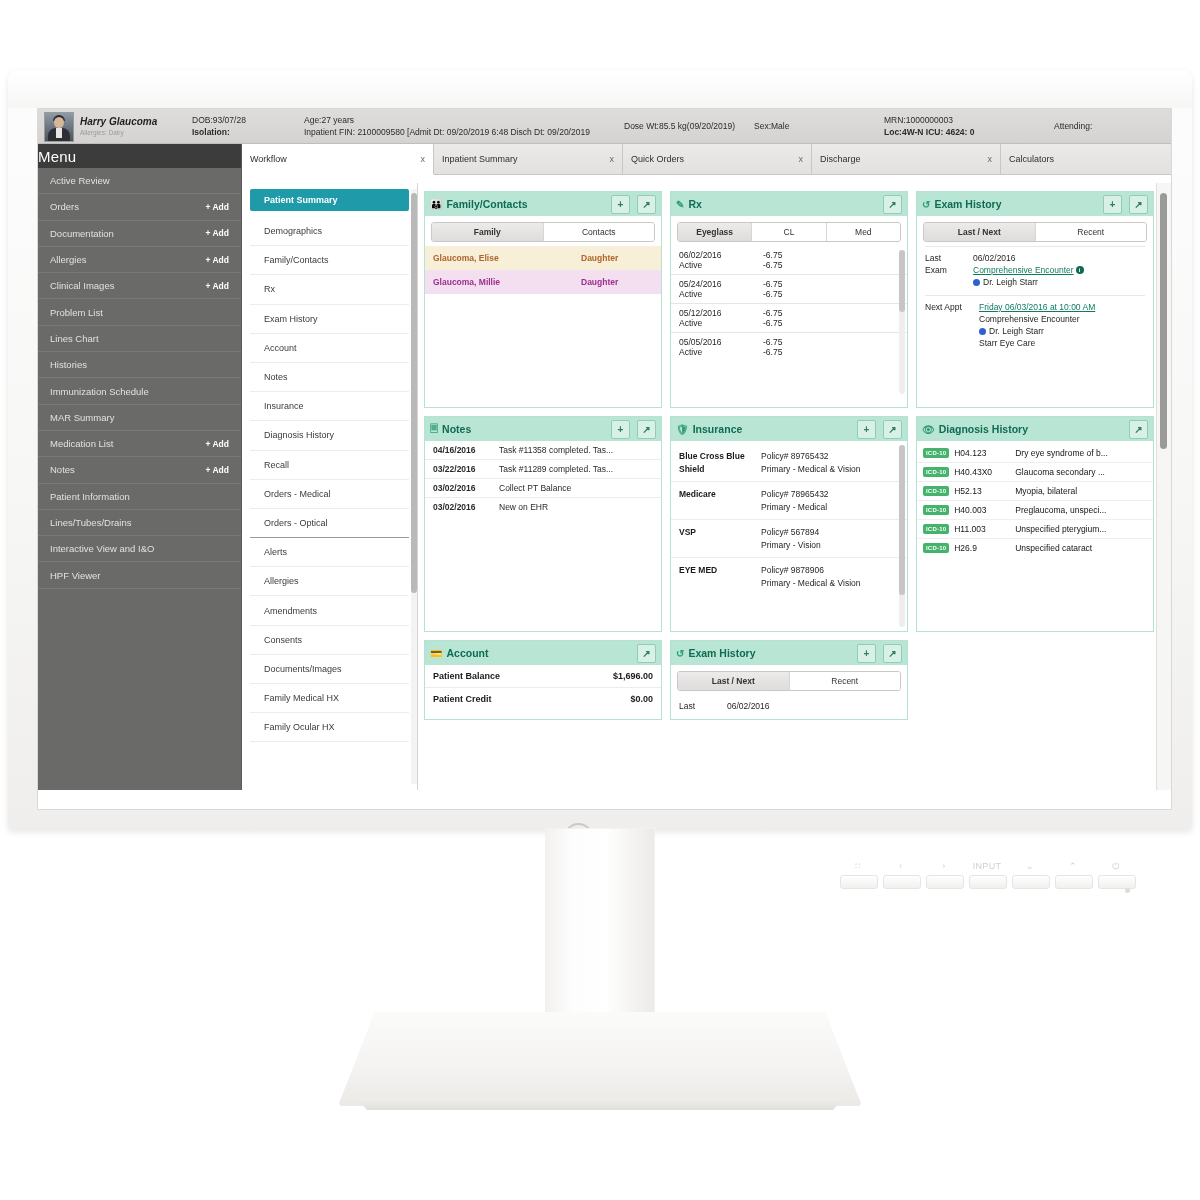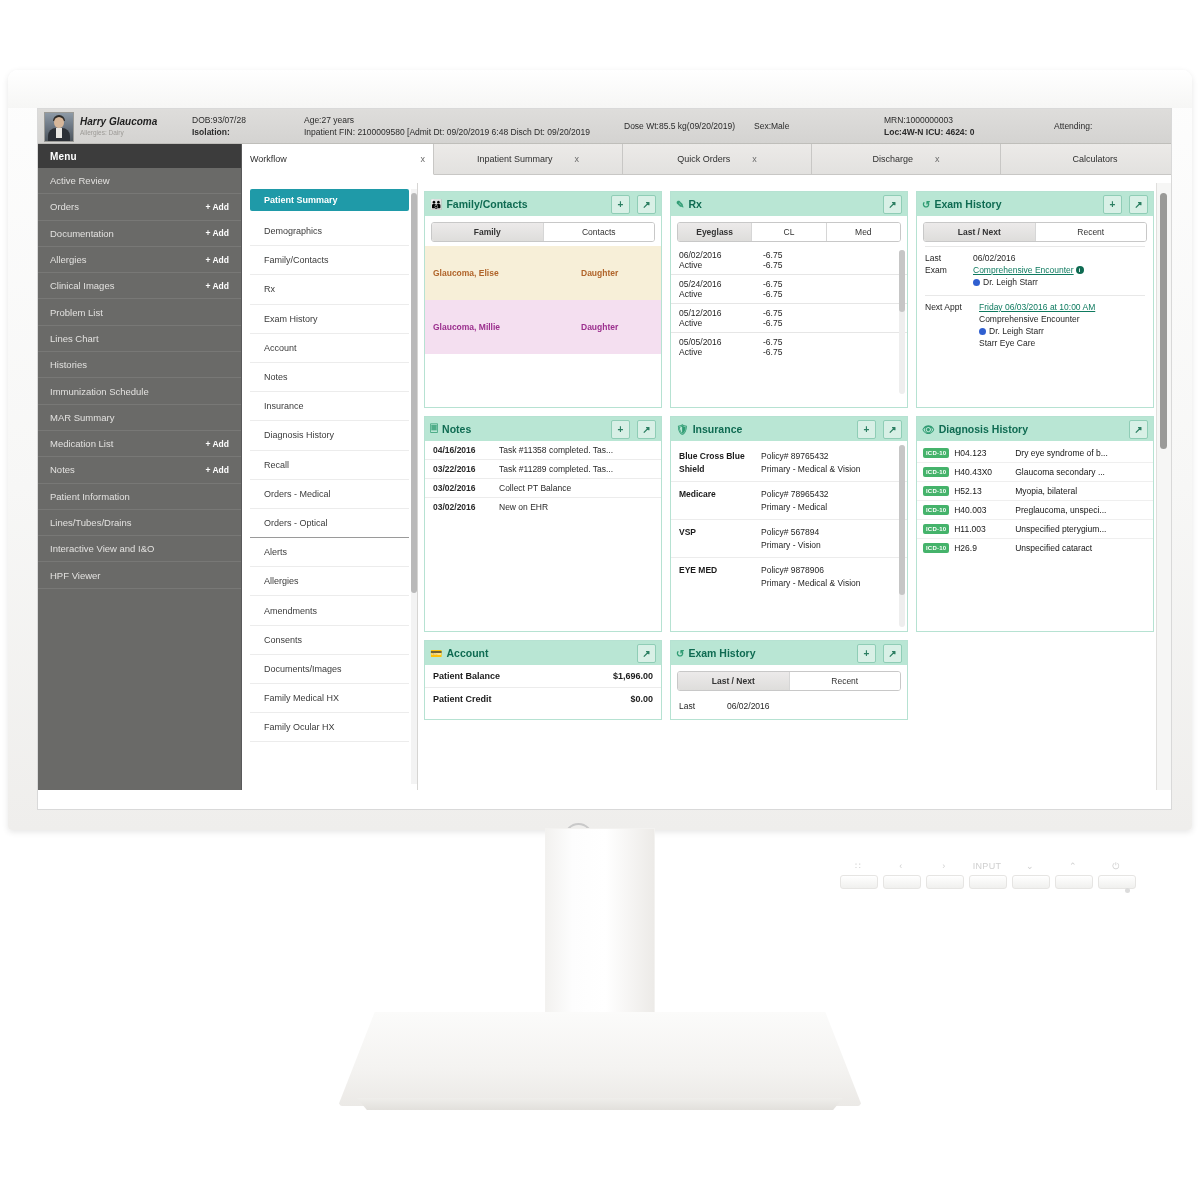--- a/index.html
+++ b/index.html
@@ -109,22 +109,22 @@
   .c1{min-width:112px;} .c2{min-width:320px;} .c3{min-width:130px;}
   .c4{min-width:170px;} .c5{min-width:120px;}
 
   
   .body-wrap{display:flex;height:calc(700px - 20px - 34px);}
   .menu{
     width:203px;flex:0 0 203px;background:#6a6a68;display:flex;flex-direction:column;
     border-right:1px solid #59595a;
   }
   .menu-head{
-    height:24px;background:#3c3c3c;color:#ffffff;font-size:10px;font-weight:bold;
-    display:flex;align-items:center;padding-left:12px;letter-spacing:.2px;
+    height:24px;background:#3c3c3c;color:#ffffff;font-size:15px;font-weight:normal;
+    display:flex;align-items:center;letter-spacing:.2px;
   }
   .menu-item{
     height:25.3px;display:flex;align-items:center;justify-content:space-between;
     padding:0 12px 0 12px;color:#e2e1df;font-size:9.5px;
     border-bottom:1px solid #787876;
   }
   .menu-item .add{font-size:8.5px;font-weight:bold;color:#ffffff;}
   .menu-filler{flex:1;border-bottom:none;}
 
   .content{flex:1;display:flex;flex-direction:column;background:#ffffff;min-width:0;gap:8px;}
@@ -132,21 +132,21 @@
   
   .tabbar{height:30px;display:flex;background:#e9e8e6;border-bottom:1px solid #c8c7c5;}
   .tab{
     flex:0 0 auto;display:flex;align-items:center;justify-content:space-between;
     padding:0 8px;font-size:9px;color:#2f2f2f;border-right:1px solid #c8c7c5;
     background:linear-gradient(180deg,#eceae8,#e2e1df);
   }
   .tab.active{background:#ffffff;border-bottom:1px solid #ffffff;margin-bottom:-1px;}
   .tab .lbl{white-space:nowrap;}
   .tab .x{font-size:9px;color:#6b6b6b;margin-left:22px;}
-  .tab-w{width:175px;} .tab-n{width:172px;justify-content:center;}
+  .tab-w{width:175px;} .tab-n{width:172px;}
 
   
   .lower{display:flex;flex:1;min-height:0;}
   .wf{
     width:175px;flex:0 0 175px;border-right:1px solid #d6d5d3;display:flex;flex-direction:column;
     background:#ffffff;
   }
   .wf-list{flex:1;overflow:hidden;position:relative;padding:6px 8px 0 8px;}
   .wf-item{
     height:28.2px;display:flex;align-items:center;font-size:9px;color:#3b3b3b;
@@ -189,21 +189,21 @@
     border-right:1px solid #d6d6d6;
   }
   .seg div:last-child{border-right:none;}
   .seg div.on{background:linear-gradient(180deg,#eceaea,#dedddb);font-weight:bold;}
 
   
   .row{display:flex;font-size:8.5px;color:#2a2a2a;border-bottom:1px solid #ececec;padding:4px 8px;}
   .row .c-a{width:66px;flex:0 0 66px;font-weight:bold;}
   .row .c-b{flex:1;}
 
-  .fam-row{display:flex;font-size:8.5px;padding:22px 8px;}
+  .fam-row{display:flex;font-size:8.5px;padding:7px 8px;}
   .fam-row .nm{flex:1;font-weight:bold;}
   .fam-row .rel{width:72px;font-weight:bold;}
   .fam-a{background:#f7efd8;color:#b0642a;}
   .fam-b{background:#f4dff0;color:#9b2f8e;}
 
   .rx-row{display:flex;font-size:8.5px;color:#1f1f1f;border-bottom:1px solid #e6e6e6;padding:4px 8px;}
   .rx-row .d{width:84px;flex:0 0 84px;}
   .rx-row .v{flex:1;}
 
   .scroll-v{position:absolute;right:2px;top:4px;width:6px;background:#eeeeee;border-radius:3px;}

